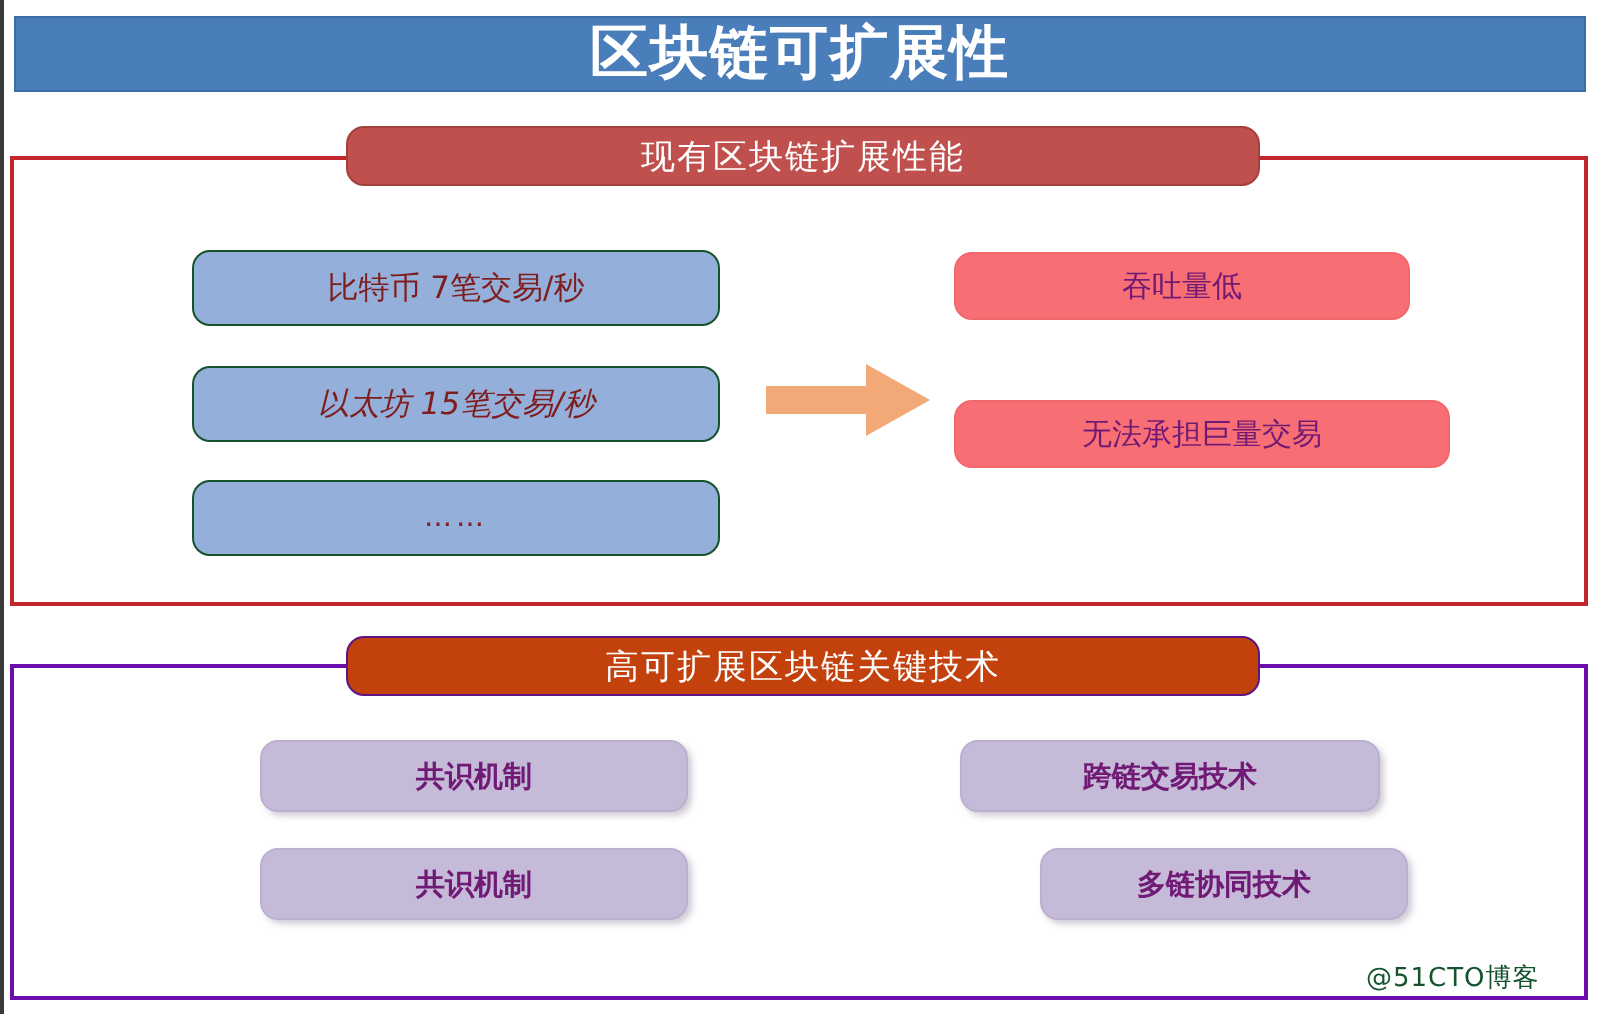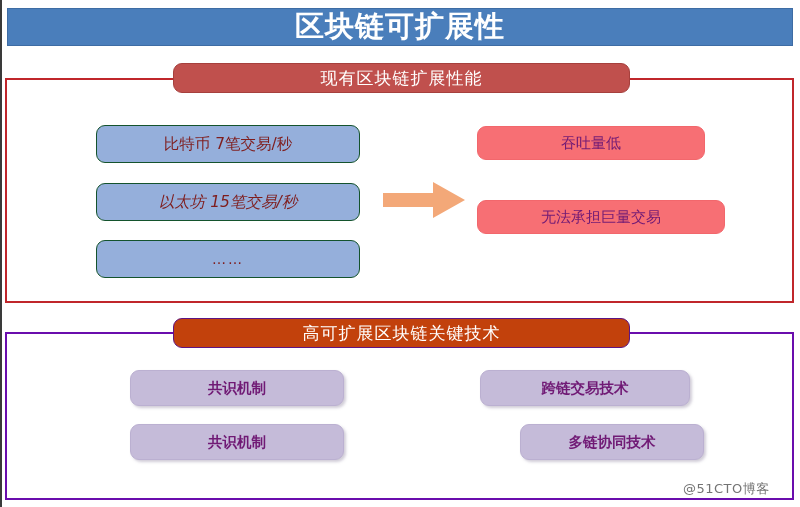--- a/index.html
+++ b/index.html
@@ -150,21 +150,21 @@
     left: 383px;
     top: 182px;
     width: 82px;
     height: 36px;
   }
   
   #watermark {
     position: absolute;
     left: 683px;
     top: 480px;
-    color: #737373;
+    color: #14532d;
     font-size: 13px;
     letter-spacing: 0.5px;
     user-select: none;
   }
 </style>
 </head>
 <body>
 
 <div id="slide">
 

